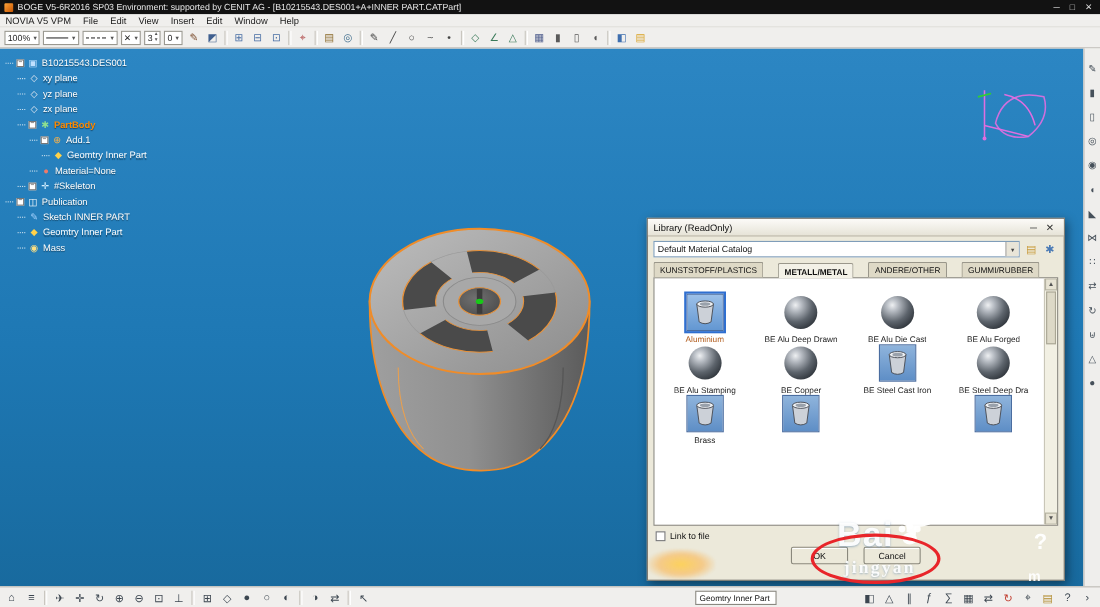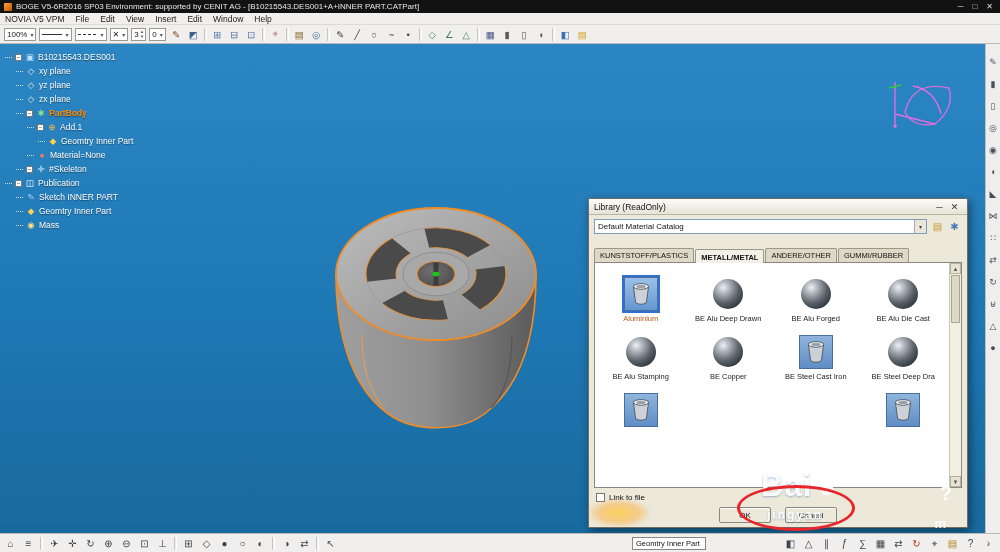--- a/index.html
+++ b/index.html
@@ -56,27 +56,27 @@
     display:flex;align-items:center;padding:0 5px;font-size:8.5px;}
   .dlg-title .t{flex:1;}
   .dlg-ctl{width:15px;text-align:center;font-size:9px;color:#333;cursor:default;}
   .combo-row{display:flex;align-items:center;gap:3px;margin:4px 5px 3px;height:15px;}
   .combo{flex:1;height:15px;background:#fff;border:1px solid #7f9db9;display:flex;align-items:center;padding:0 0 0 3px;}
   .combo .val{flex:1;white-space:nowrap;overflow:hidden;}
   .combo .arrow-box{width:12px;height:13px;background:#e9e5d8;border-left:1px solid #aaa;
     display:flex;align-items:center;justify-content:center;font-size:6px;color:#444;}
   #dlgIcons{display:flex;gap:2px;}
   .dlg-icon{width:15px;height:15px;display:flex;align-items:center;justify-content:center;font-size:10px;}
-  .tabs{display:flex;margin:14px 5px 0;gap:1px;height:14px;}
+  .tabs{display:flex;margin:4px 5px 0;gap:13px;height:14px;}
   .tab{padding:2px 5px 1px;background:#ded9c6;border:1px solid #9a978b;border-bottom:none;
     border-radius:2px 2px 0 0;font-size:7.5px;white-space:nowrap;cursor:default;}
   .tab.active{background:#f3f1e7;position:relative;top:1px;padding-top:3px;font-weight:bold;}
   .list{margin:0 5px;background:#fff;border:1px solid #8a887e;height:226px;display:flex;overflow:hidden;}
   .grid{flex:1;display:grid;grid-template-columns:repeat(4,1fr);align-content:start;
-    padding:14px 2px 0;row-gap:12px;overflow:hidden;}
+    padding:14px 2px 0;row-gap:0;overflow:hidden;}
   .mat-cell{display:flex;flex-direction:column;align-items:center;gap:3px;cursor:default;}
   .thumb{width:34px;height:34px;display:flex;align-items:center;justify-content:center;}
   .thumb.sphere::before{content:"";width:30px;height:30px;border-radius:50%;
     background:radial-gradient(circle at 34% 28%,#eef0f2 0%,#b9bec5 18%,#5d646c 52%,#23282e 88%);}
   .thumb.bucket{background:linear-gradient(180deg,#8fb4dc,#5e8ec6);border:1px solid #4a6da0;}
   .thumb.bucket svg{width:26px;height:26px;}
   .mat-cell.selected .thumb{outline:2px solid #2f6fd0;background:linear-gradient(180deg,#9cc0e8,#6397d2);}
   .mat-cell.selected .mat-label{color:#b05a1a;}
   .mat-label{font-size:7.5px;max-width:86px;white-space:nowrap;overflow:hidden;color:#222;min-height:8px;}
   .scrollbar{width:12px;background:#f2f0e3;border-left:1px solid #c9c6b8;display:flex;flex-direction:column;}
@@ -111,22 +111,22 @@
   .glare{position:absolute;left:588px;top:455px;width:62px;height:28px;z-index:8;pointer-events:none;
     background:radial-gradient(ellipse at center,rgba(255,205,70,.85) 0%,rgba(255,165,40,.45) 45%,transparent 75%);
     filter:blur(1px);}
   .watermark{position:absolute;left:753px;top:420px;width:205px;height:105px;z-index:8;color:#fff;pointer-events:none;}
   .wm-bubble{position:absolute;left:64px;top:-12px;width:36px;height:27px;background:#fff;opacity:.96;
     border-radius:55% 55% 50% 50%/65% 65% 40% 40%;transform:rotate(-8deg);}
   .wm-bubble::after{content:"";position:absolute;left:5px;bottom:-5px;width:9px;height:9px;background:#fff;
     transform:rotate(28deg) skew(18deg);}
   .wm-line1{position:absolute;left:8px;top:4px;font-size:31px;font-weight:bold;letter-spacing:1px;
     color:rgba(255,255,255,.94);text-shadow:0 1px 2px rgba(90,130,170,.55);display:flex;align-items:center;gap:2px;}
-  .wm-line2{position:absolute;left:14px;top:44px;font-size:12px;font-weight:bold;letter-spacing:2px;
-    color:rgba(255,255,255,.92);text-shadow:0 1px 2px rgba(90,130,170,.5);}
+  .wm-line2{position:absolute;left:14px;top:44px;font-size:16px;font-weight:bold;letter-spacing:2px;
+    color:rgba(255,255,255,.92);text-shadow:0 1px 2px rgba(90,130,170,.5);font-family:Liberation Serif, serif;}
   .wm-q{position:absolute;right:6px;top:18px;font-size:20px;font-weight:bold;color:rgba(255,255,255,.95);}
   .wm-extra{position:absolute;right:12px;top:52px;font-size:13px;font-weight:bold;color:rgba(255,255,255,.9);}
 </style>
 </head>
 <body>
 
 <div class="titlebar">
   <div class="app-icon"></div>
   <span class="title-text">BOGE V5-6R2016 SP03 Environment: supported by CENIT AG - [B10215543.DES001+A+INNER PART.CATPart]</span>
   <div class="win-controls">
@@ -349,25 +349,25 @@
               </svg>
             </div>
             <div class="mat-label">Aluminium</div>
           </div>
           <div class="mat-cell">
             <div class="thumb sphere"></div>
             <div class="mat-label">BE Alu Deep Drawn</div>
           </div>
           <div class="mat-cell">
             <div class="thumb sphere"></div>
+            <div class="mat-label">BE Alu Die Cast</div>
+          </div>
+          <div class="mat-cell">
+            <div class="thumb sphere"></div>
             <div class="mat-label">BE Alu Forged</div>
-          </div>
-          <div class="mat-cell">
-            <div class="thumb sphere"></div>
-            <div class="mat-label">BE Alu Die Cast</div>
           </div>
           <div class="mat-cell">
             <div class="thumb sphere"></div>
             <div class="mat-label">BE Alu Stamping</div>
           </div>
           <div class="mat-cell">
             <div class="thumb sphere"></div>
             <div class="mat-label">BE Copper</div>
           </div>
           <div class="mat-cell">
@@ -376,20 +376,30 @@
                 <path d="M5 5 L19 5 L17 20 Q12 23 7 20 Z" fill="#ccd1d8" stroke="#4a4f57" stroke-width="0.8"></path>
                 <ellipse cx="12" cy="5" rx="7" ry="2.6" fill="#eef1f4" stroke="#4a4f57" stroke-width="0.8"></ellipse>
                 <ellipse cx="12" cy="5" rx="4.4" ry="1.5" fill="#99a1ab"></ellipse>
               </svg>
             </div>
             <div class="mat-label">BE Steel Cast Iron</div>
           </div>
           <div class="mat-cell">
             <div class="thumb sphere"></div>
             <div class="mat-label">BE Steel Deep Dra</div>
+          </div>
+          <div class="mat-cell">
+            <div class="thumb bucket">
+              <svg viewBox="0 0 24 24">
+                <path d="M5 5 L19 5 L17 20 Q12 23 7 20 Z" fill="#ccd1d8" stroke="#4a4f57" stroke-width="0.8"></path>
+                <ellipse cx="12" cy="5" rx="7" ry="2.6" fill="#eef1f4" stroke="#4a4f57" stroke-width="0.8"></ellipse>
+                <ellipse cx="12" cy="5" rx="4.4" ry="1.5" fill="#99a1ab"></ellipse>
+              </svg>
+            </div>
+            <div class="mat-label">Brass</div>
           </div>
           <div class="mat-cell">
             <div class="thumb bucket">
               <svg viewBox="0 0 24 24">
                 <path d="M5 5 L19 5 L17 20 Q12 23 7 20 Z" fill="#ccd1d8" stroke="#4a4f57" stroke-width="0.8"></path>
                 <ellipse cx="12" cy="5" rx="7" ry="2.6" fill="#eef1f4" stroke="#4a4f57" stroke-width="0.8"></ellipse>
                 <ellipse cx="12" cy="5" rx="4.4" ry="1.5" fill="#99a1ab"></ellipse>
               </svg>
             </div>
             <div class="mat-label"></div>

